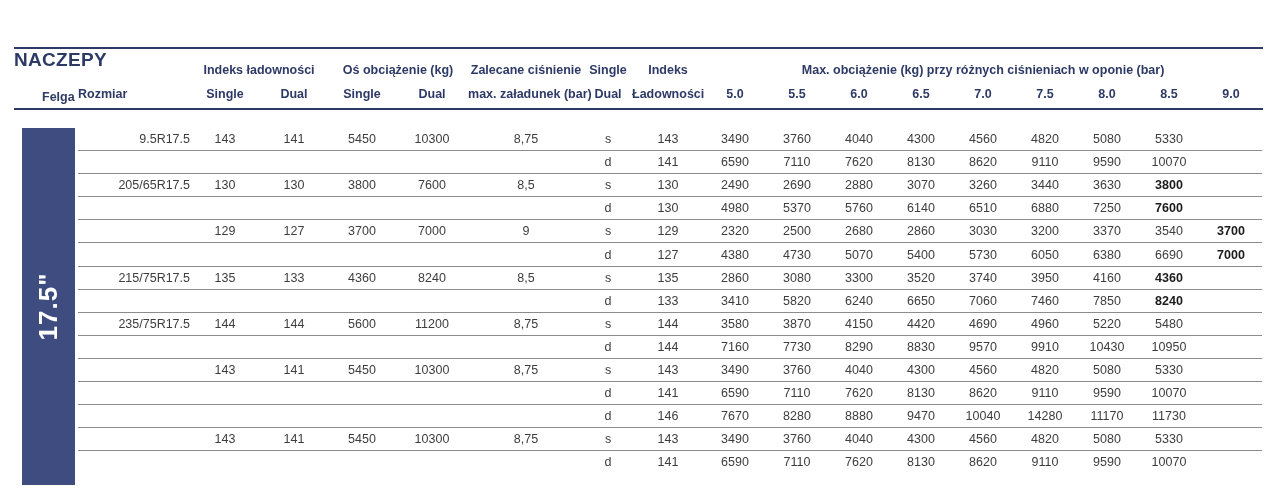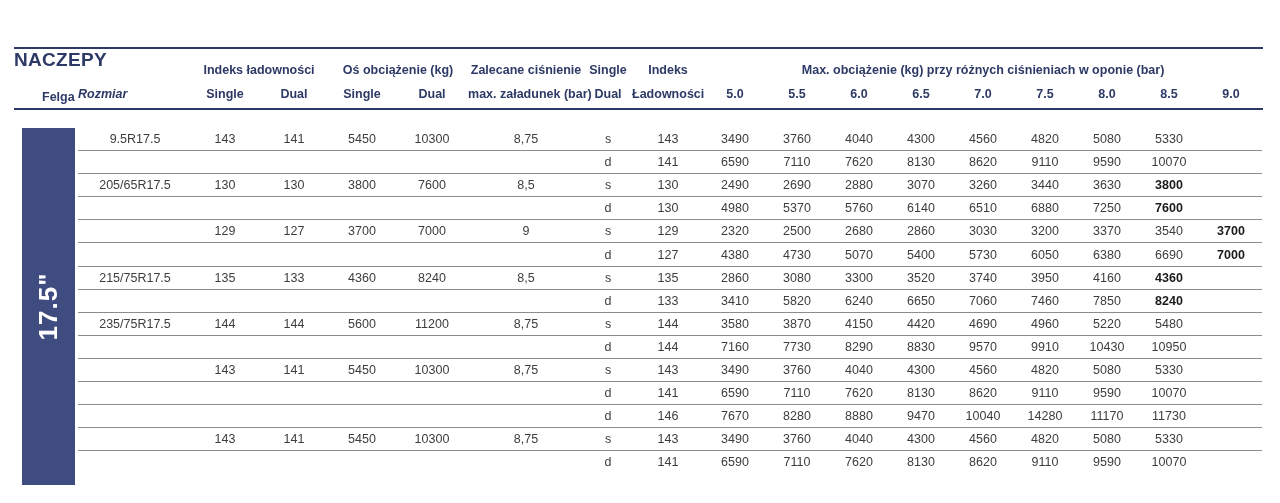--- a/index.html
+++ b/index.html
@@ -22,24 +22,24 @@
   #tbl-head{position:absolute;left:78px;top:58px;}
   #tbl-body-wrap{position:absolute;left:78px;top:128px;}
 
   col.c-size{width:112px;} col.c-is{width:70px;} col.c-id{width:68px;}
   col.c-as{width:68px;} col.c-ad{width:72px;} col.c-pr{width:116px;}
   col.c-sd{width:48px;} col.c-li{width:72px;} col.c-p{width:62px;}
 
   th{font-size:12.5px;font-weight:bold;color:var(--navy);text-align:center;padding:0;white-space:nowrap;vertical-align:middle;overflow:visible;}
   #tbl-head tr.rowA th{height:23px;}
   #tbl-head tr.rowB th{height:25px;}
-  th.left{text-align:left;font-style:italic;}
+  th.left{text-align:left;}
 
   #tbl-body td{font-size:12.5px;color:var(--text);text-align:center;height:22.1px;padding:0;white-space:nowrap;overflow:visible;}
-  #tbl-body td.size{text-align:center;padding-left:2px;}
+  #tbl-body td.size{text-align:right;padding-left:2px;}
   #tbl-body td.b{font-weight:bold;color:var(--bold);}
   #tbl-body tr{border-bottom:1px solid var(--line);}
   #tbl-body tr:last-child{border-bottom:none;}
 </style>
 </head>
 <body>
 
 <div class="canvas">
   <div class="page-title">NACZEPY</div>
   <div class="title-rule"></div>

